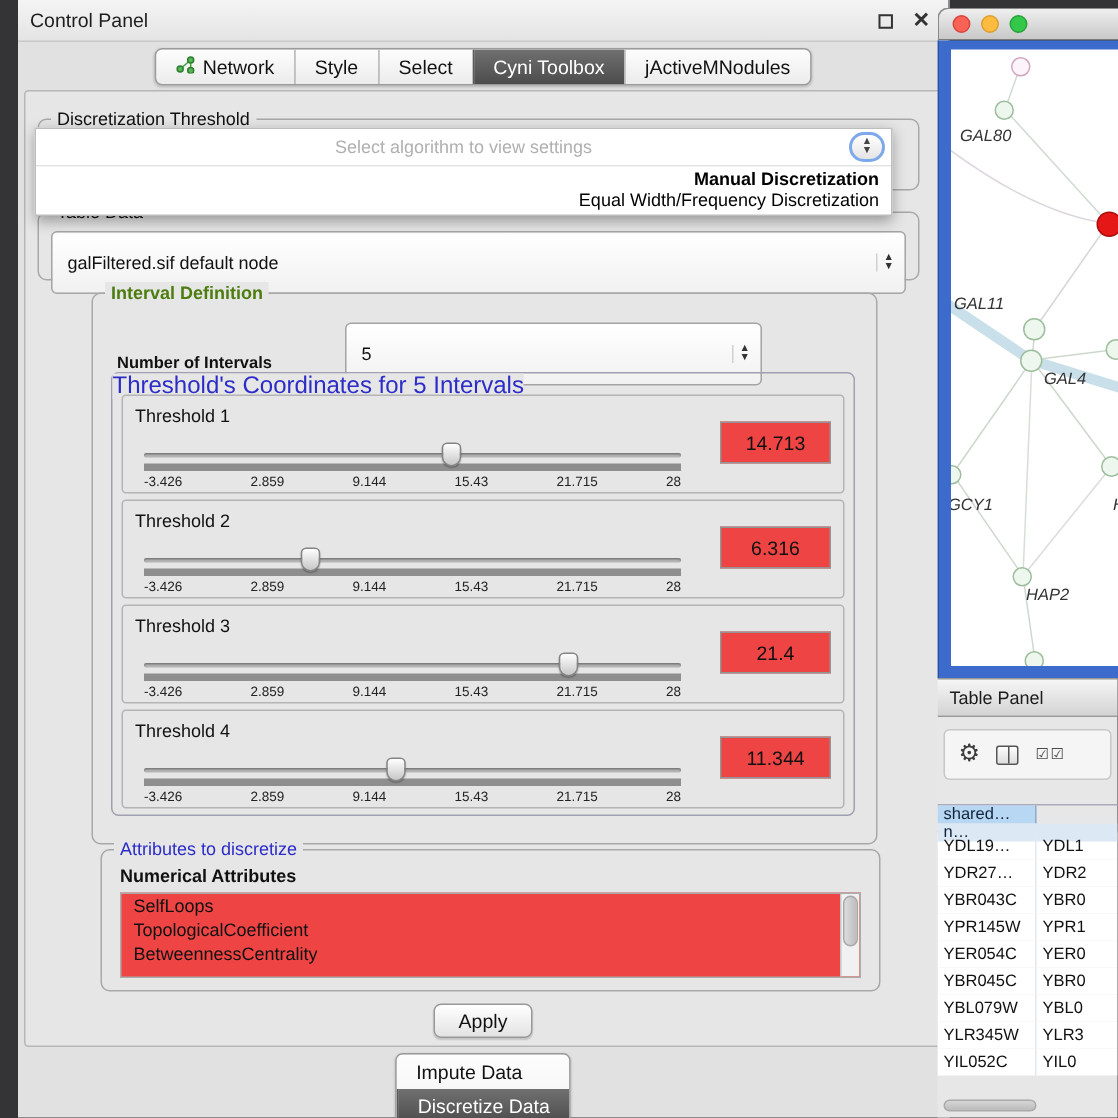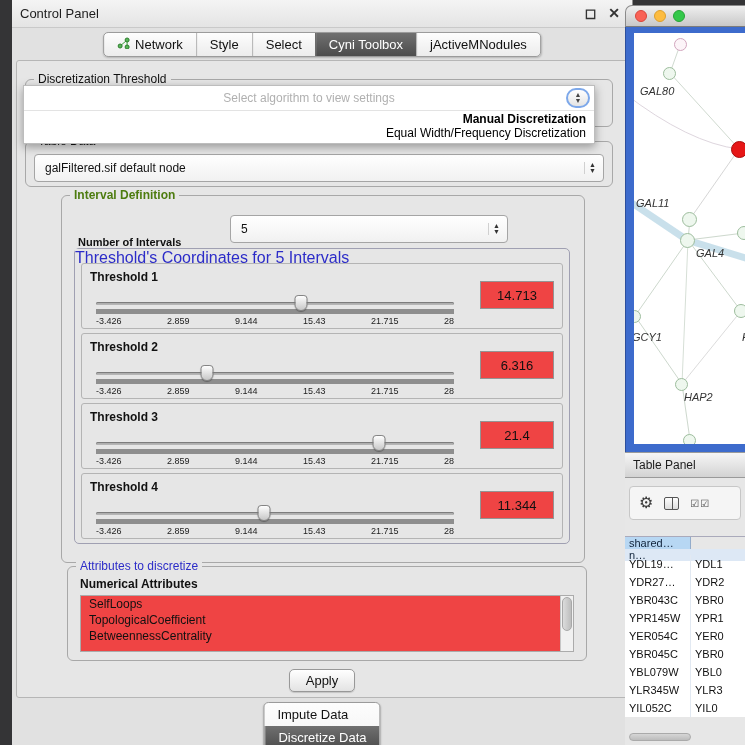--- a/index.html
+++ b/index.html
@@ -47,41 +47,41 @@
   .combo-capsule { position:absolute; right:4px; top:2px; width:24px; height:20px;
     border-radius:10px; border:2px solid #7da8ea; background:linear-gradient(#ffffff,#e4e4e4);
     display:flex; flex-direction:column; align-items:center; justify-content:center; }
   .combo-capsule span { font-size:7px; line-height:6px; color:#444; }
   .algo-list { border-top:1px solid #e3e3e3; padding:1px 0 3px; }
   .algo-item { font-size:12px; line-height:14px; padding:0 8px; color:#000;text-align:right; }
   .algo-item.first { font-weight:bold; }
 
   
   .tabledata-group { left:8px; top:80px; width:588px; height:46px; }
-  .combo { position:absolute; height:28px; background:linear-gradient(#ffffff,#f1f1f1);
+  .combo { position:absolute; height:42px; background:linear-gradient(#ffffff,#f1f1f1);
     border:1px solid #a5a5a5; border-radius:4px; display:flex; align-items:center; }
   .combo .cval { font-size:12px; color:#111; padding-left:10px; flex:1; overflow:hidden;
     white-space:nowrap; }
   .stepper { width:16px; display:flex; flex-direction:column; align-items:center;
     justify-content:center; margin-right:3px; border-left:1px solid #d0d0d0; }
   .stepper span { font-size:7px; line-height:6px; color:#333; }
   .td-combo { left:8px; right:8px; top:12px; }
 
   
   .interval-group { left:44px; top:134px; width:524px; height:368px; }
   .num-label { position:absolute; left:16px; top:40px; font-size:11px; font-weight:bold; color:#111; }
   .num-combo { left:168px; top:19px; width:278px; }
 
   .coords-group { position:absolute; left:12px; top:52px; right:14px; height:296px;
     border:1px solid #a0a0b2; border-radius:5px; }
   .coords-group > .glabel { background:#e6e6e6; }
 
   .thr-panel { position:absolute; left:6px; right:6px; height:66px;
     border:1px solid #b4b4b4; border-radius:3px; background:#e6e6e6; }
-  .thr-label { position:absolute; left:8px; top:6px; font-size:12px; font-weight:bold; color:#111; }
+  .thr-label { position:absolute; left:8px; top:6px; font-size:12px; font-weight:normal; color:#111; }
   .slider-zone { position:absolute; left:14px; top:38px; width:358px; }
   .track { height:3px; background:#b5b5b5; border-radius:2px;
     box-shadow:inset 0 1px 1px rgba(0,0,0,.35); }
   .thumb { position:absolute; top:-7px; width:13px; height:16px; transform:translateX(-50%);
     background:linear-gradient(#fefefe,#c7c7c7); border:1px solid #848484;
     border-radius:5px 5px 9px 9px; box-shadow:0 1px 1px rgba(0,0,0,.3); }
   .ticks { margin-top:4px; height:5px;
     background-image:repeating-linear-gradient(to right,#8e8e8e 0,#8e8e8e 1px,transparent 1px);
     background-size:calc(100%/30) 100%; background-repeat:repeat-x; }
   .scale { display:flex; justify-content:space-between; margin-top:2px;

